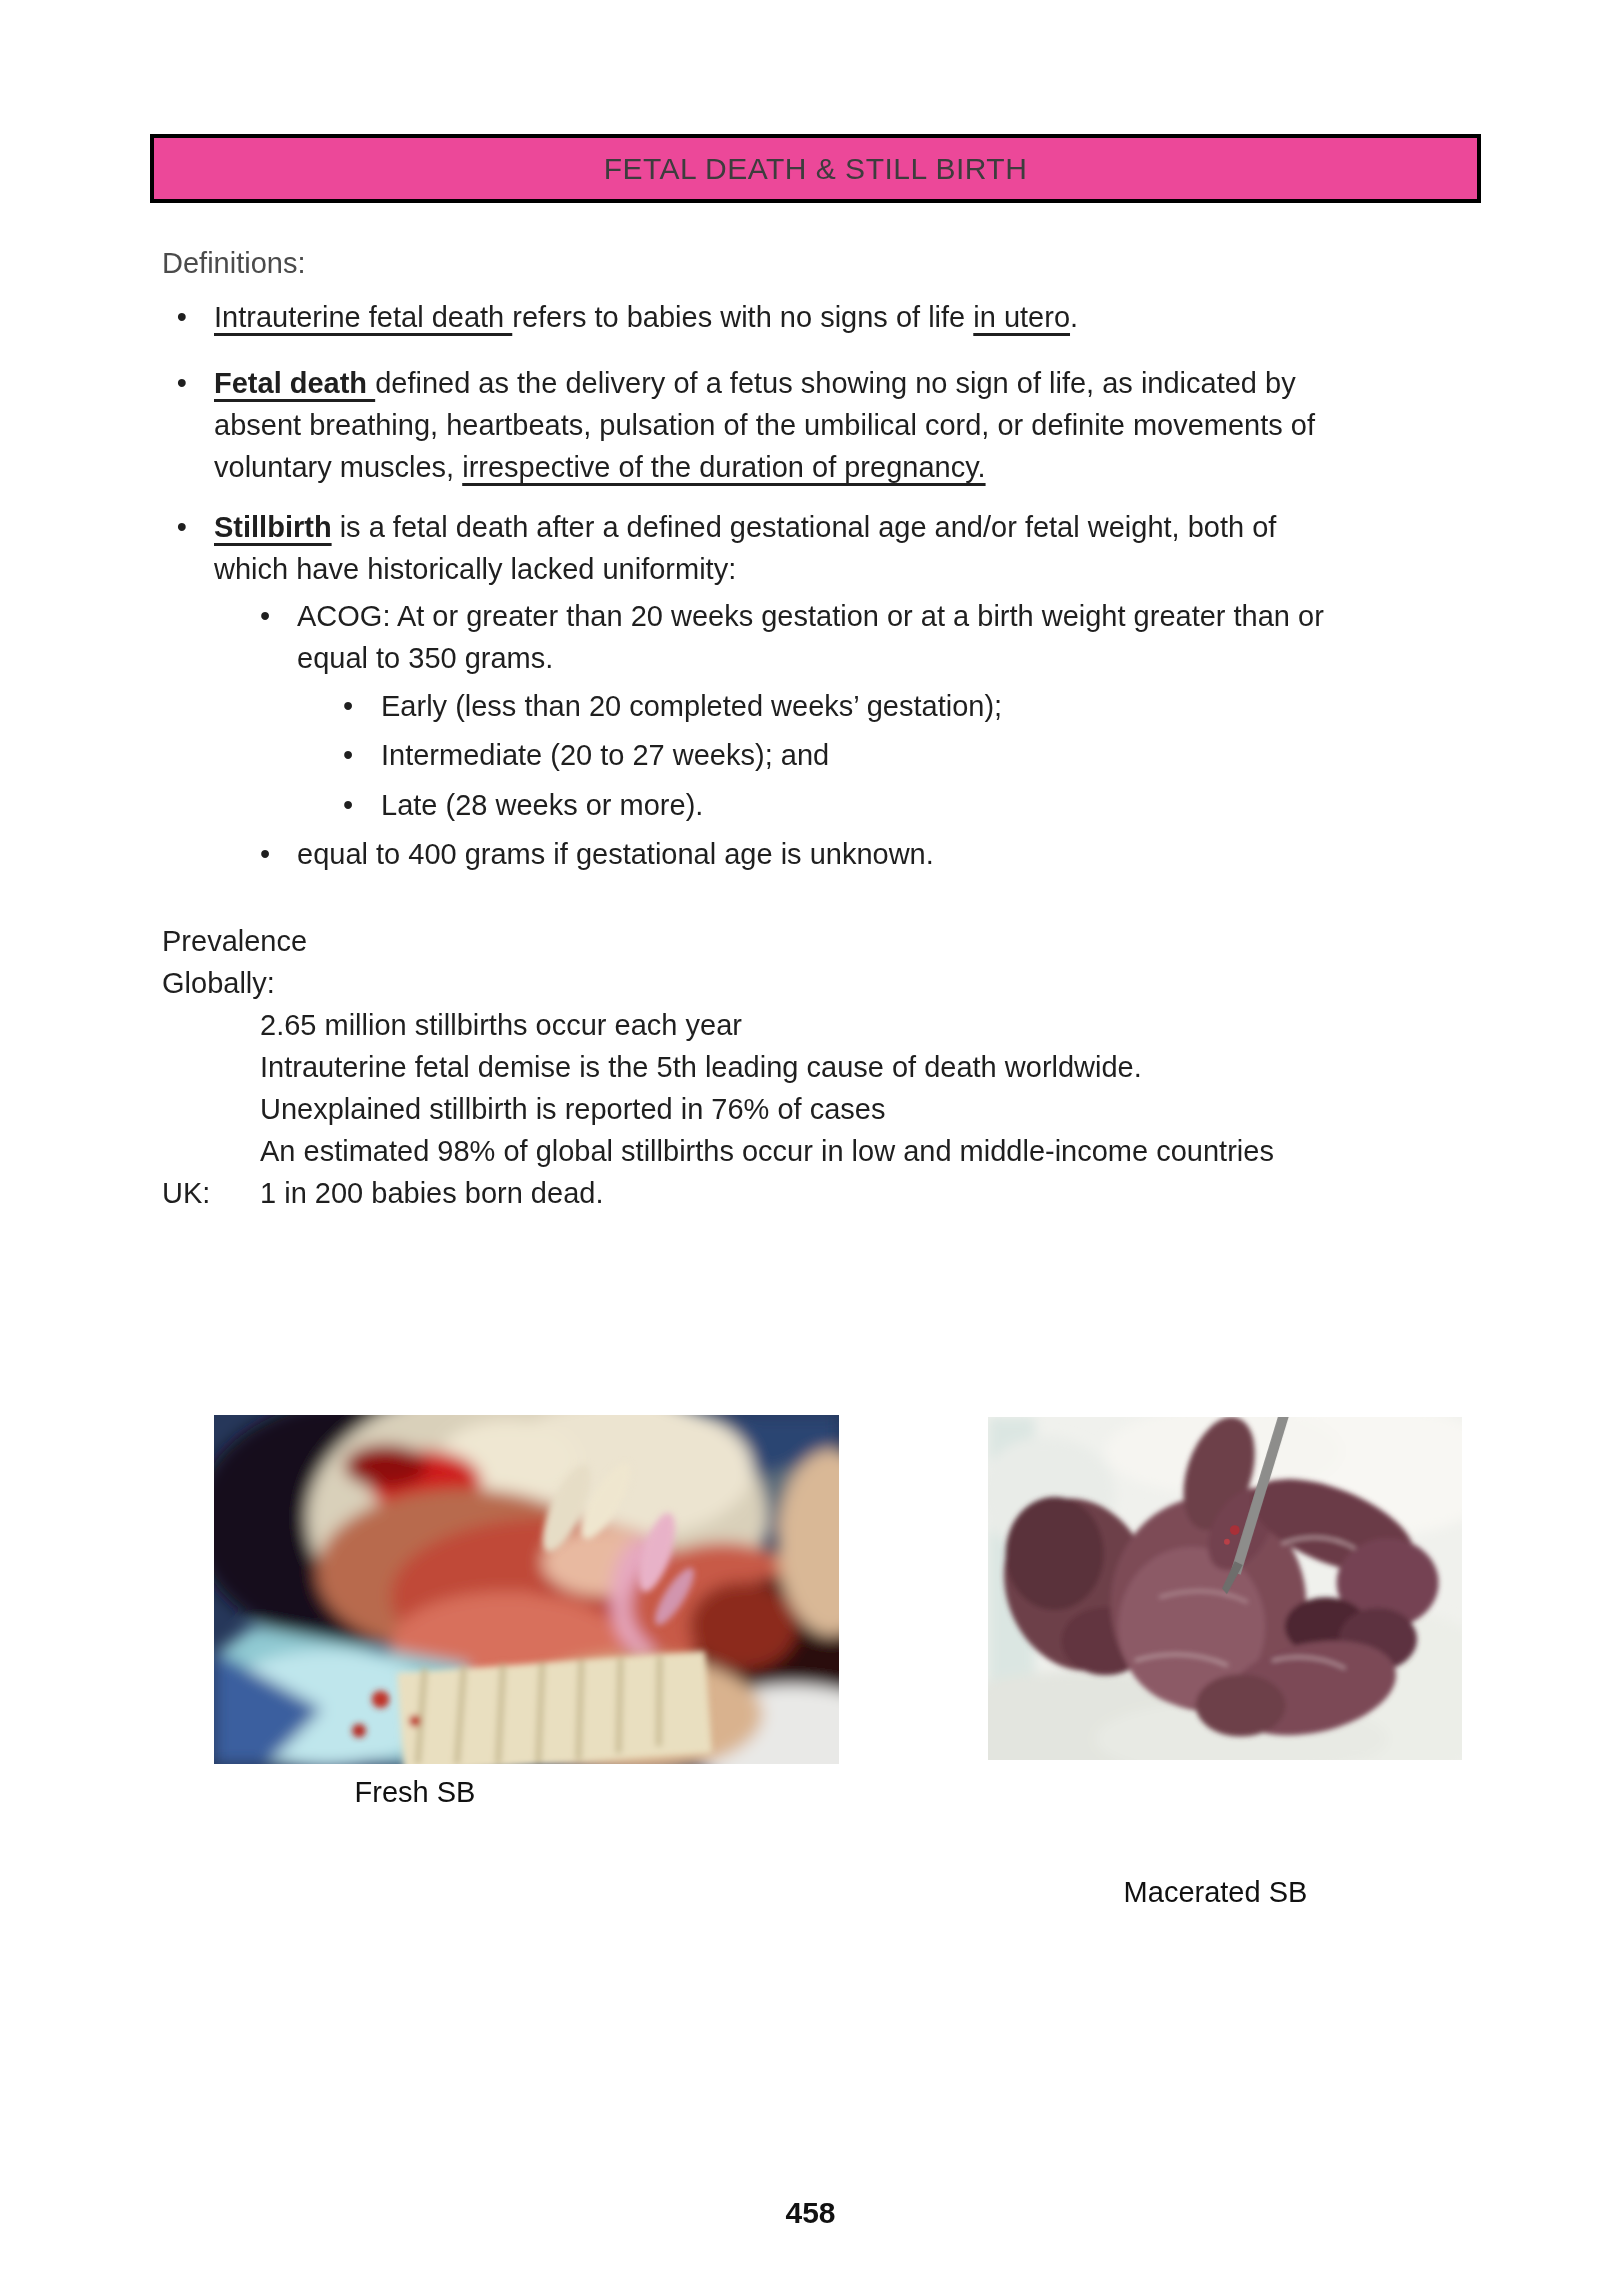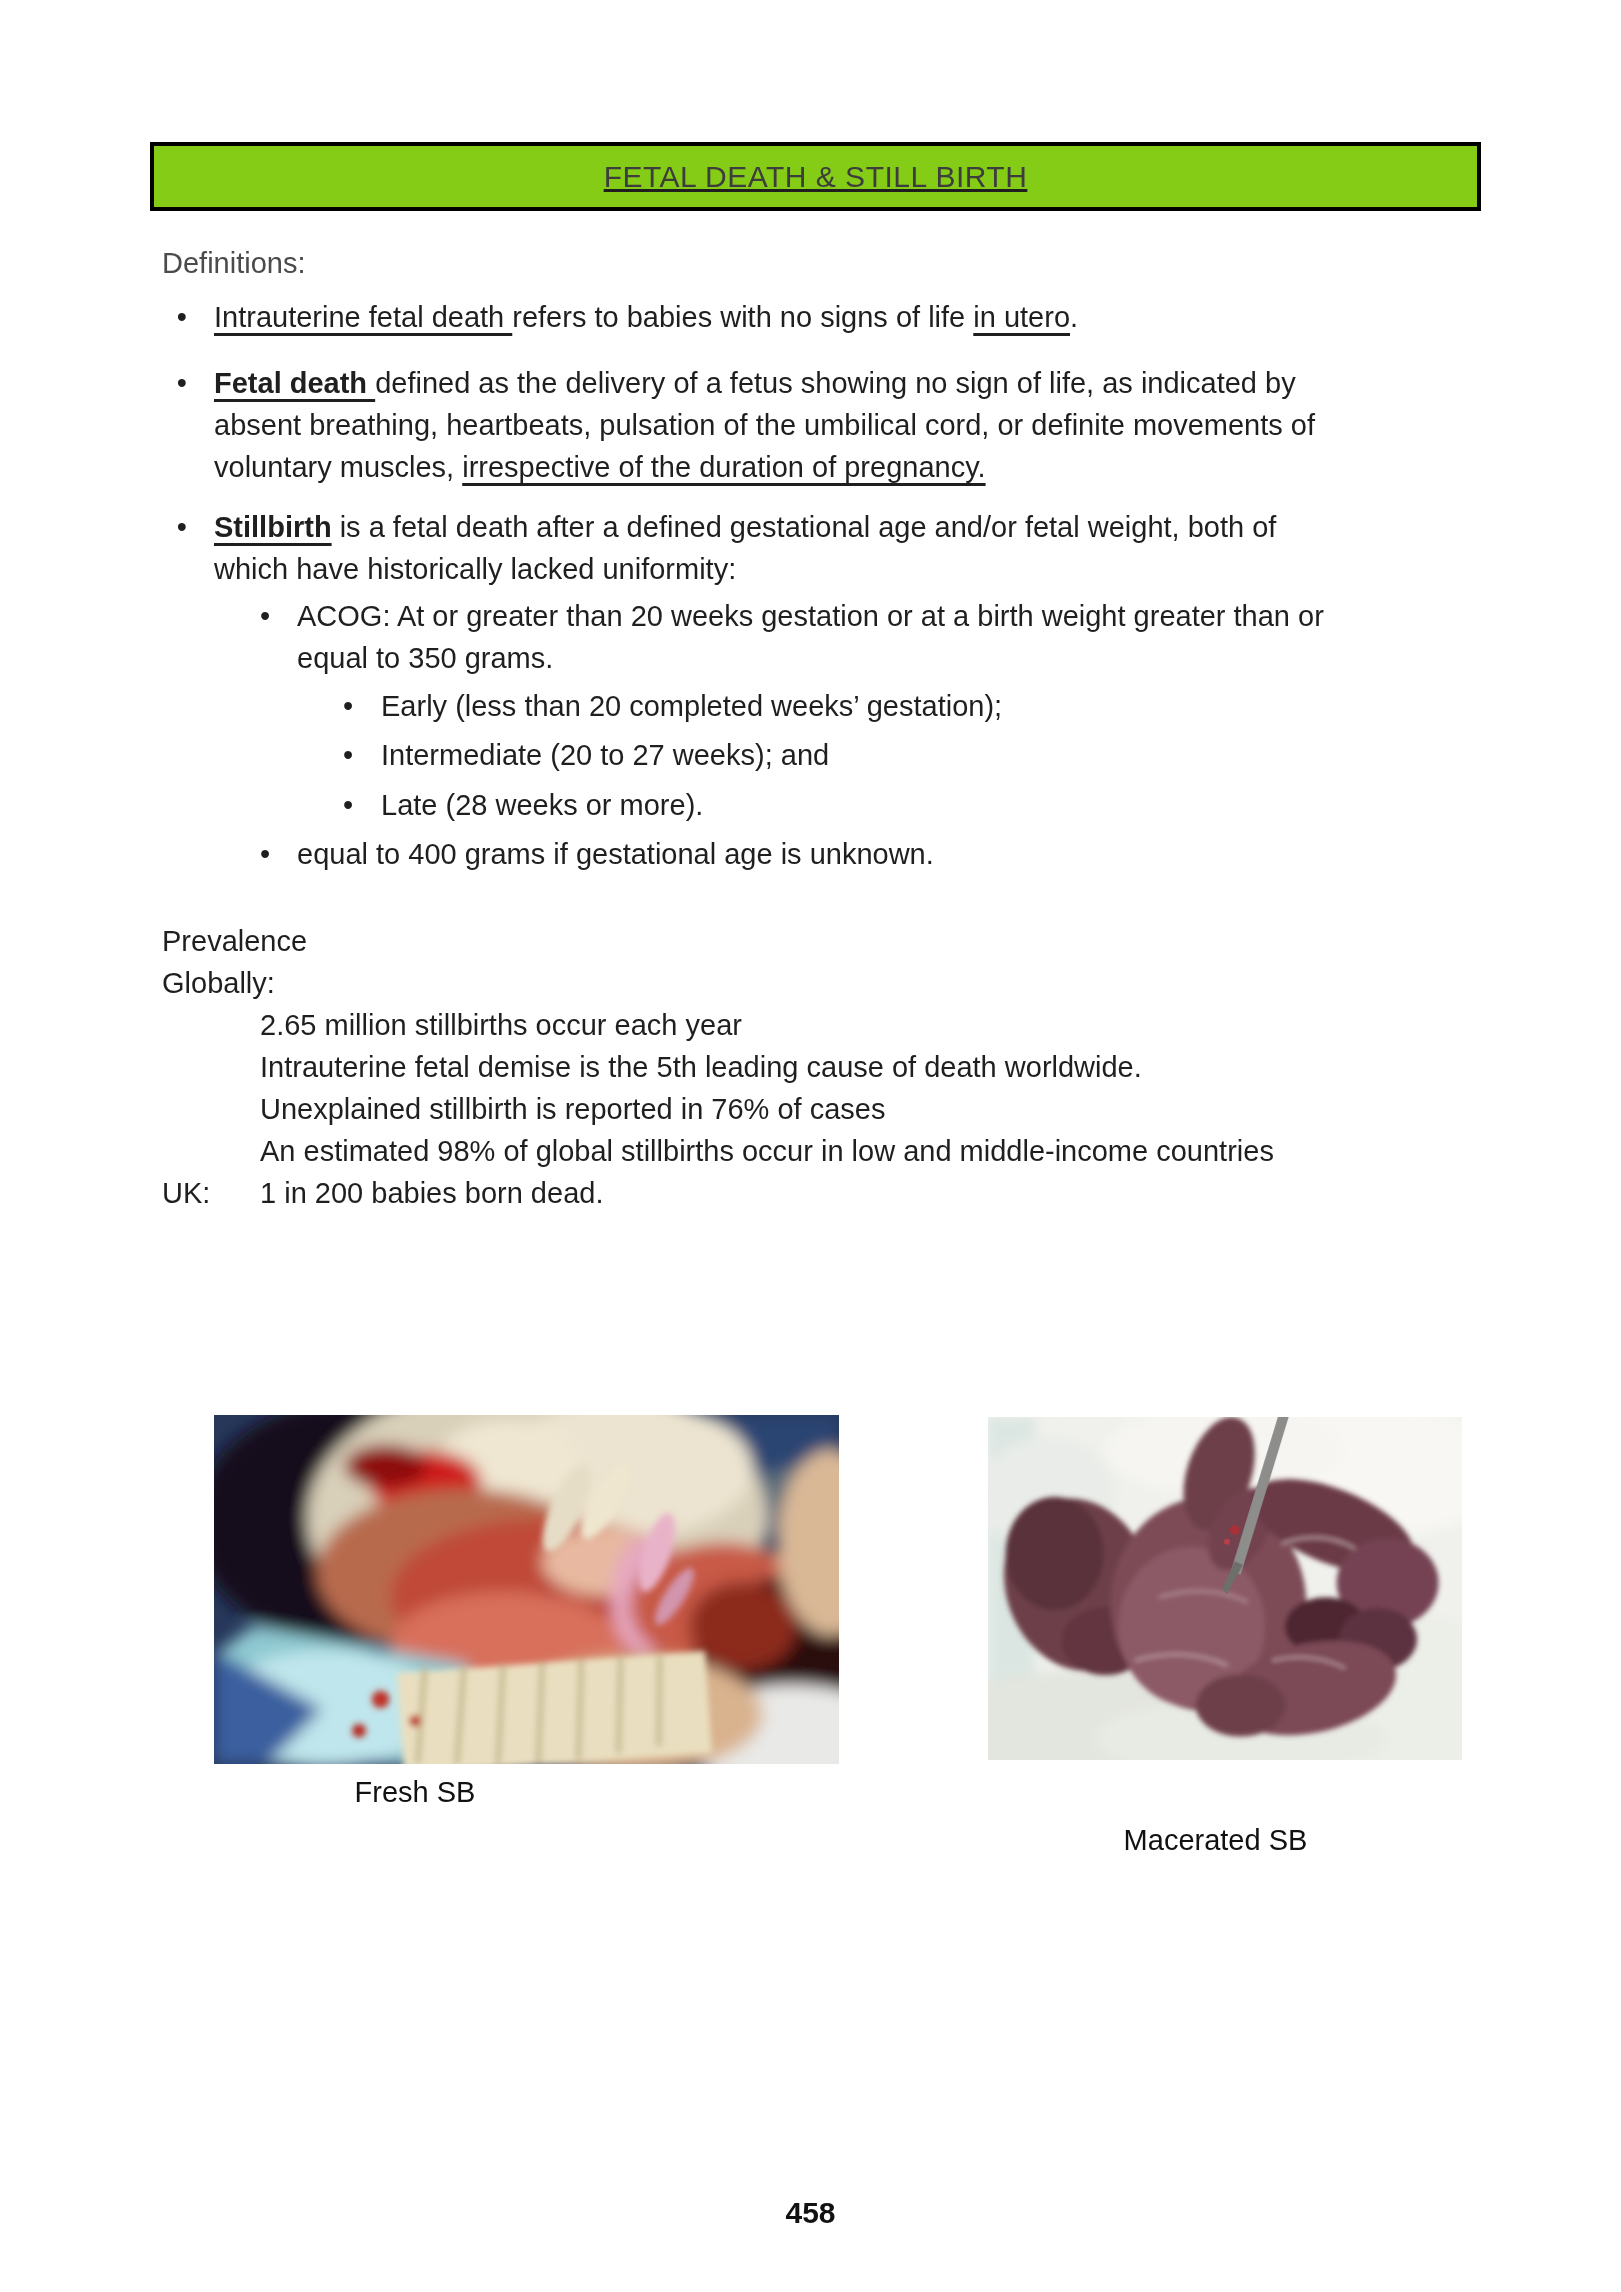--- a/index.html
+++ b/index.html
@@ -2,24 +2,23 @@
 <html><head>
 <meta charset="utf-8">
 <style>
   html,body { margin:0; padding:0; background:#888; }
   .page {
     position:relative; width:1621px; height:2293px; background:#ffffff;
     font-family:"Liberation Sans", sans-serif; color:#1f1f1f;
     margin:0 auto; overflow:hidden;
   }
   .title-box {
-    position:absolute; left:150px; top:142px; width:1323px; height:61px;
+    position:absolute; left:150px; top:134px; width:1323px; height:61px;
     border:4.9px solid #000; display:flex; align-items:center; justify-content:center;
-    background:#84cc16;
-    text-decoration:underline;
+    background:#ec4899;
   }
   .title-text { font-size:30px; color:#3d3d3d; letter-spacing:0.5px; }
 
   .content {
     position:absolute; left:162px; top:242px; width:1333px;
     font-size:29px; line-height:42px;
   }
   .defs-heading { color:#4b4b4b; margin-bottom:11.8px; }
 
   .li { position:relative; }
@@ -47,21 +46,21 @@
   .prev-label { width:98px; flex:none; }
   .prev-text { white-space:pre; }
 
   .figure { position:absolute; overflow:hidden; }
   .fig-fresh { left:214px; top:1415px; width:625px; height:349px; }
   .fig-macerated { left:988px; top:1417px; width:474px; height:343px; }
   .figure svg { display:block; width:100%; height:100%; }
 
   .caption { position:absolute; font-size:29px; color:#111; text-align:center; }
   .cap-fresh { left:214px; top:1776px; width:402px; }
-  .cap-macerated { left:995px; top:1824px; width:441px; }
+  .cap-macerated { left:995px; top:1876px; width:441px; }
 
   .page-num {
     position:absolute; left:0; top:2196px; width:100%;
     text-align:center; font-size:30px; font-weight:bold; color:#111;
   }
 </style>
 </head>
 <body>
 
 <div class="page">

